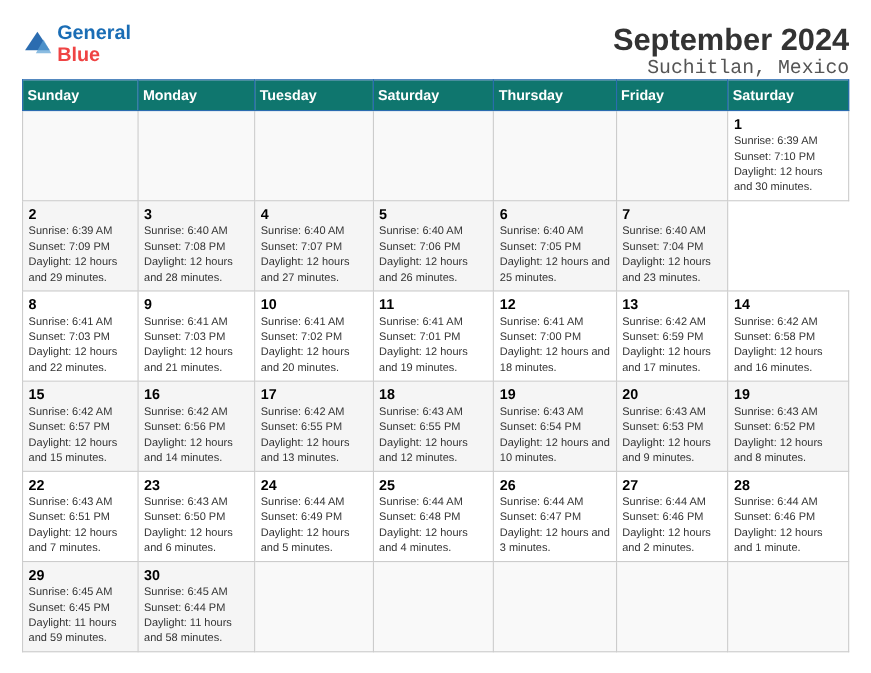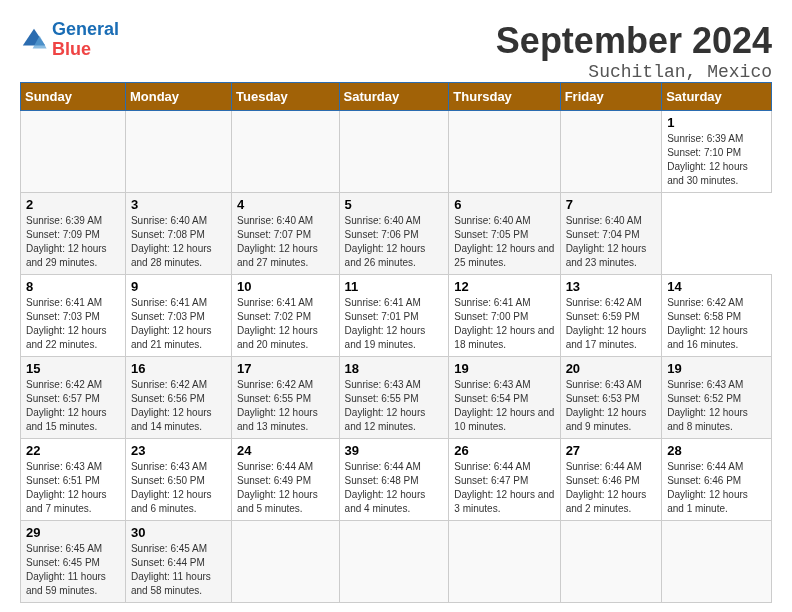--- a/index.html
+++ b/index.html
@@ -30,36 +30,36 @@
       color: #1a6db5;
     }
     .logo-icon {
       width: 28px;
       height: 28px;
     }
     .title-area {
       text-align: right;
     }
     .month-title {
-      font-size: 36px;
+      font-size: 28px;
       font-weight: bold;
       color: #333;
     }
     .subtitle {
       font-size: 18px;
       color: #555;
       font-family: Liberation Mono, monospace;
     }
     table {
       width: 100%;
       border-collapse: collapse;
       font-size: 11px;
     }
     thead tr th {
-      background-color: #a16207;
+      background-color: #0f766e;
       color: #fff;
       padding: 6px 4px;
       text-align: left;
       font-size: 13px;
       font-weight: bold;
       border: 1px solid #2b6cb0;
     }
     tbody tr td {
       border: 1px solid #ccc;
       vertical-align: top;
@@ -174,21 +174,21 @@
         <td><span class="day-num">19</span>
           <span class="day-info">Sunrise: 6:43 AM<br>Sunset: 6:52 PM<br>Daylight: 12 hours and 8 minutes.</span></td>
       </tr>
       <tr>
         <td><span class="day-num">22</span>
           <span class="day-info">Sunrise: 6:43 AM<br>Sunset: 6:51 PM<br>Daylight: 12 hours and 7 minutes.</span></td>
         <td><span class="day-num">23</span>
           <span class="day-info">Sunrise: 6:43 AM<br>Sunset: 6:50 PM<br>Daylight: 12 hours and 6 minutes.</span></td>
         <td><span class="day-num">24</span>
           <span class="day-info">Sunrise: 6:44 AM<br>Sunset: 6:49 PM<br>Daylight: 12 hours and 5 minutes.</span></td>
-        <td><span class="day-num">39</span>
+        <td><span class="day-num">25</span>
           <span class="day-info">Sunrise: 6:44 AM<br>Sunset: 6:48 PM<br>Daylight: 12 hours and 4 minutes.</span></td>
         <td><span class="day-num">26</span>
           <span class="day-info">Sunrise: 6:44 AM<br>Sunset: 6:47 PM<br>Daylight: 12 hours and 3 minutes.</span></td>
         <td><span class="day-num">27</span>
           <span class="day-info">Sunrise: 6:44 AM<br>Sunset: 6:46 PM<br>Daylight: 12 hours and 2 minutes.</span></td>
         <td><span class="day-num">28</span>
           <span class="day-info">Sunrise: 6:44 AM<br>Sunset: 6:46 PM<br>Daylight: 12 hours and 1 minute.</span></td>
       </tr>
       <tr>
         <td><span class="day-num">29</span>

